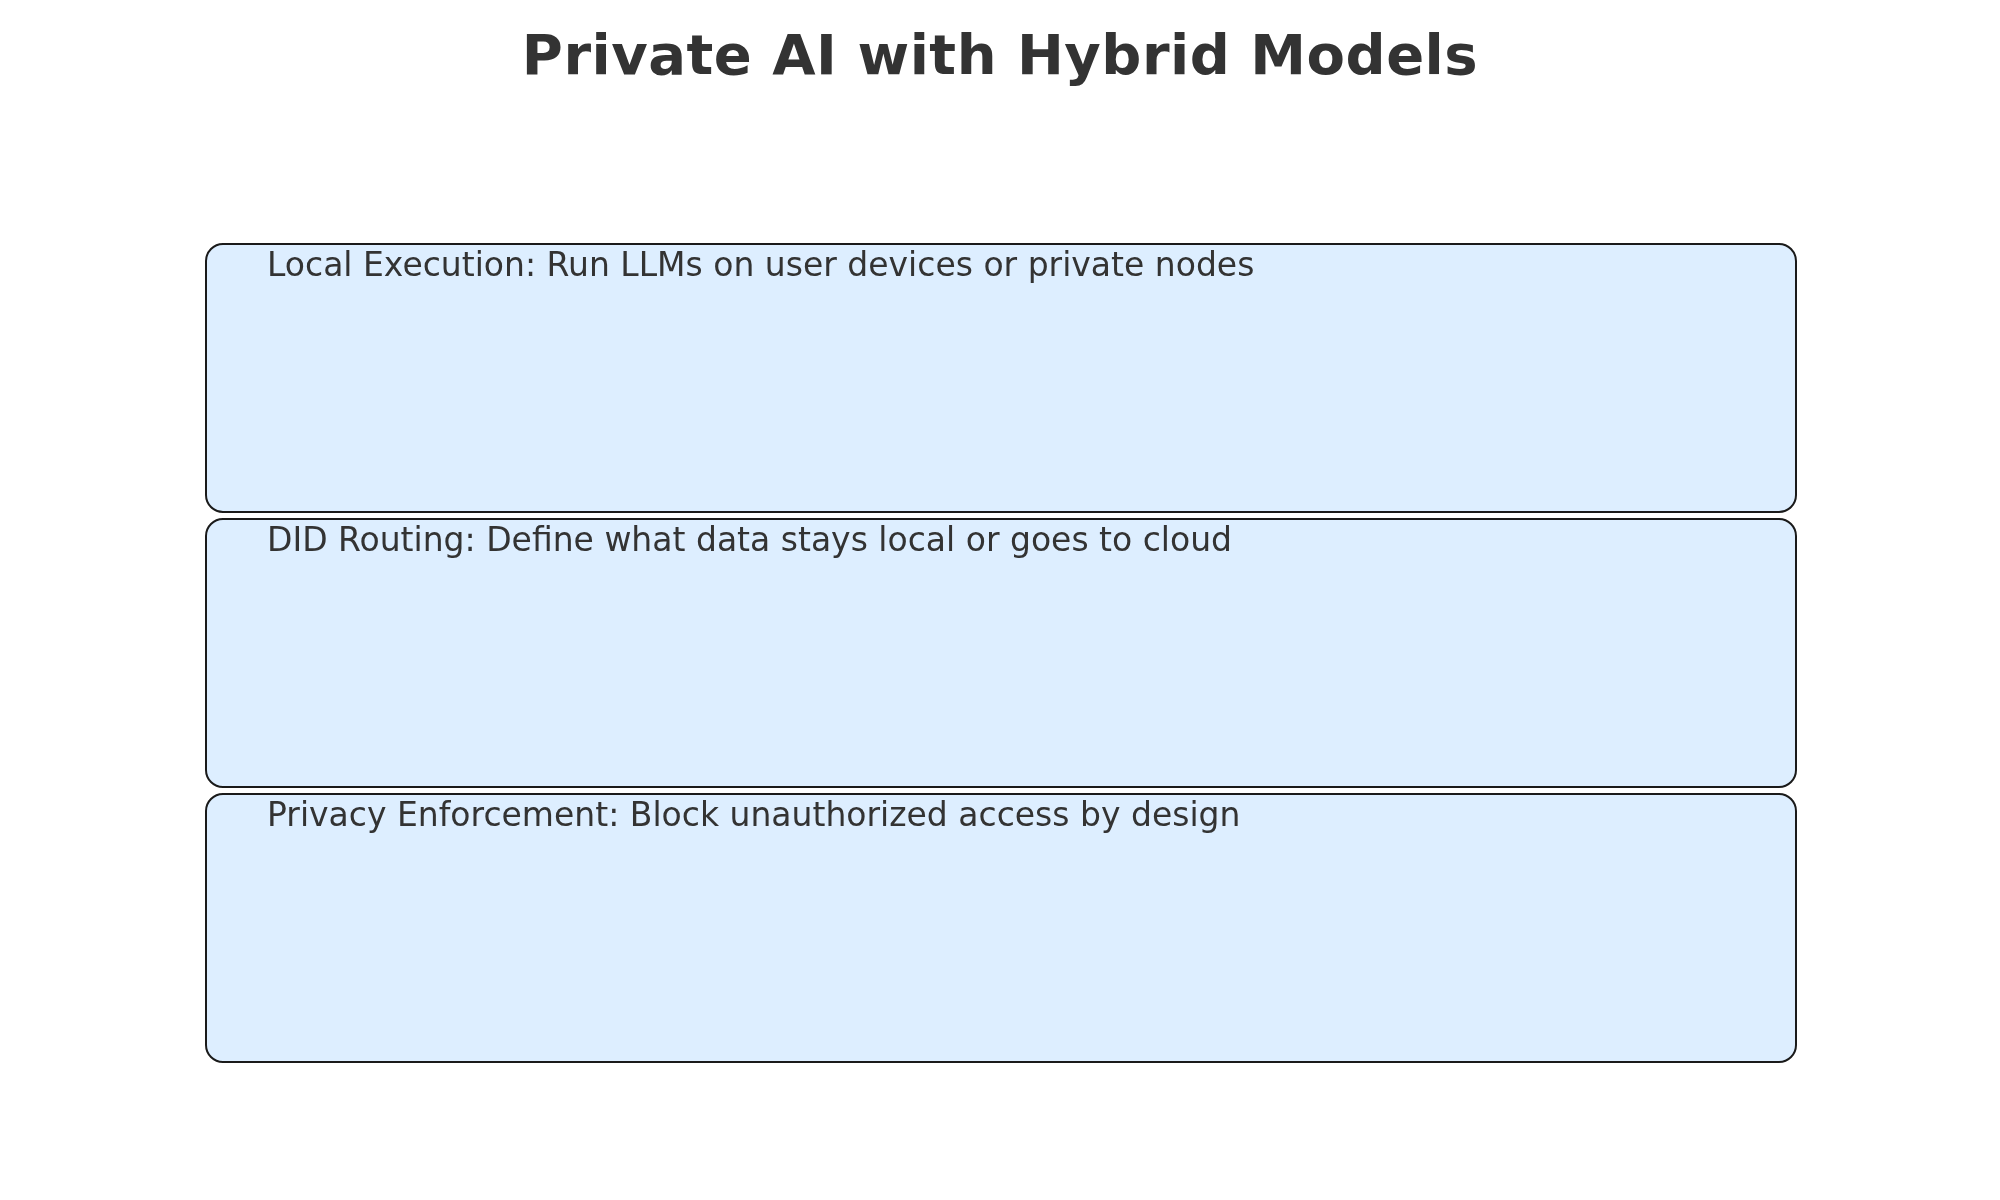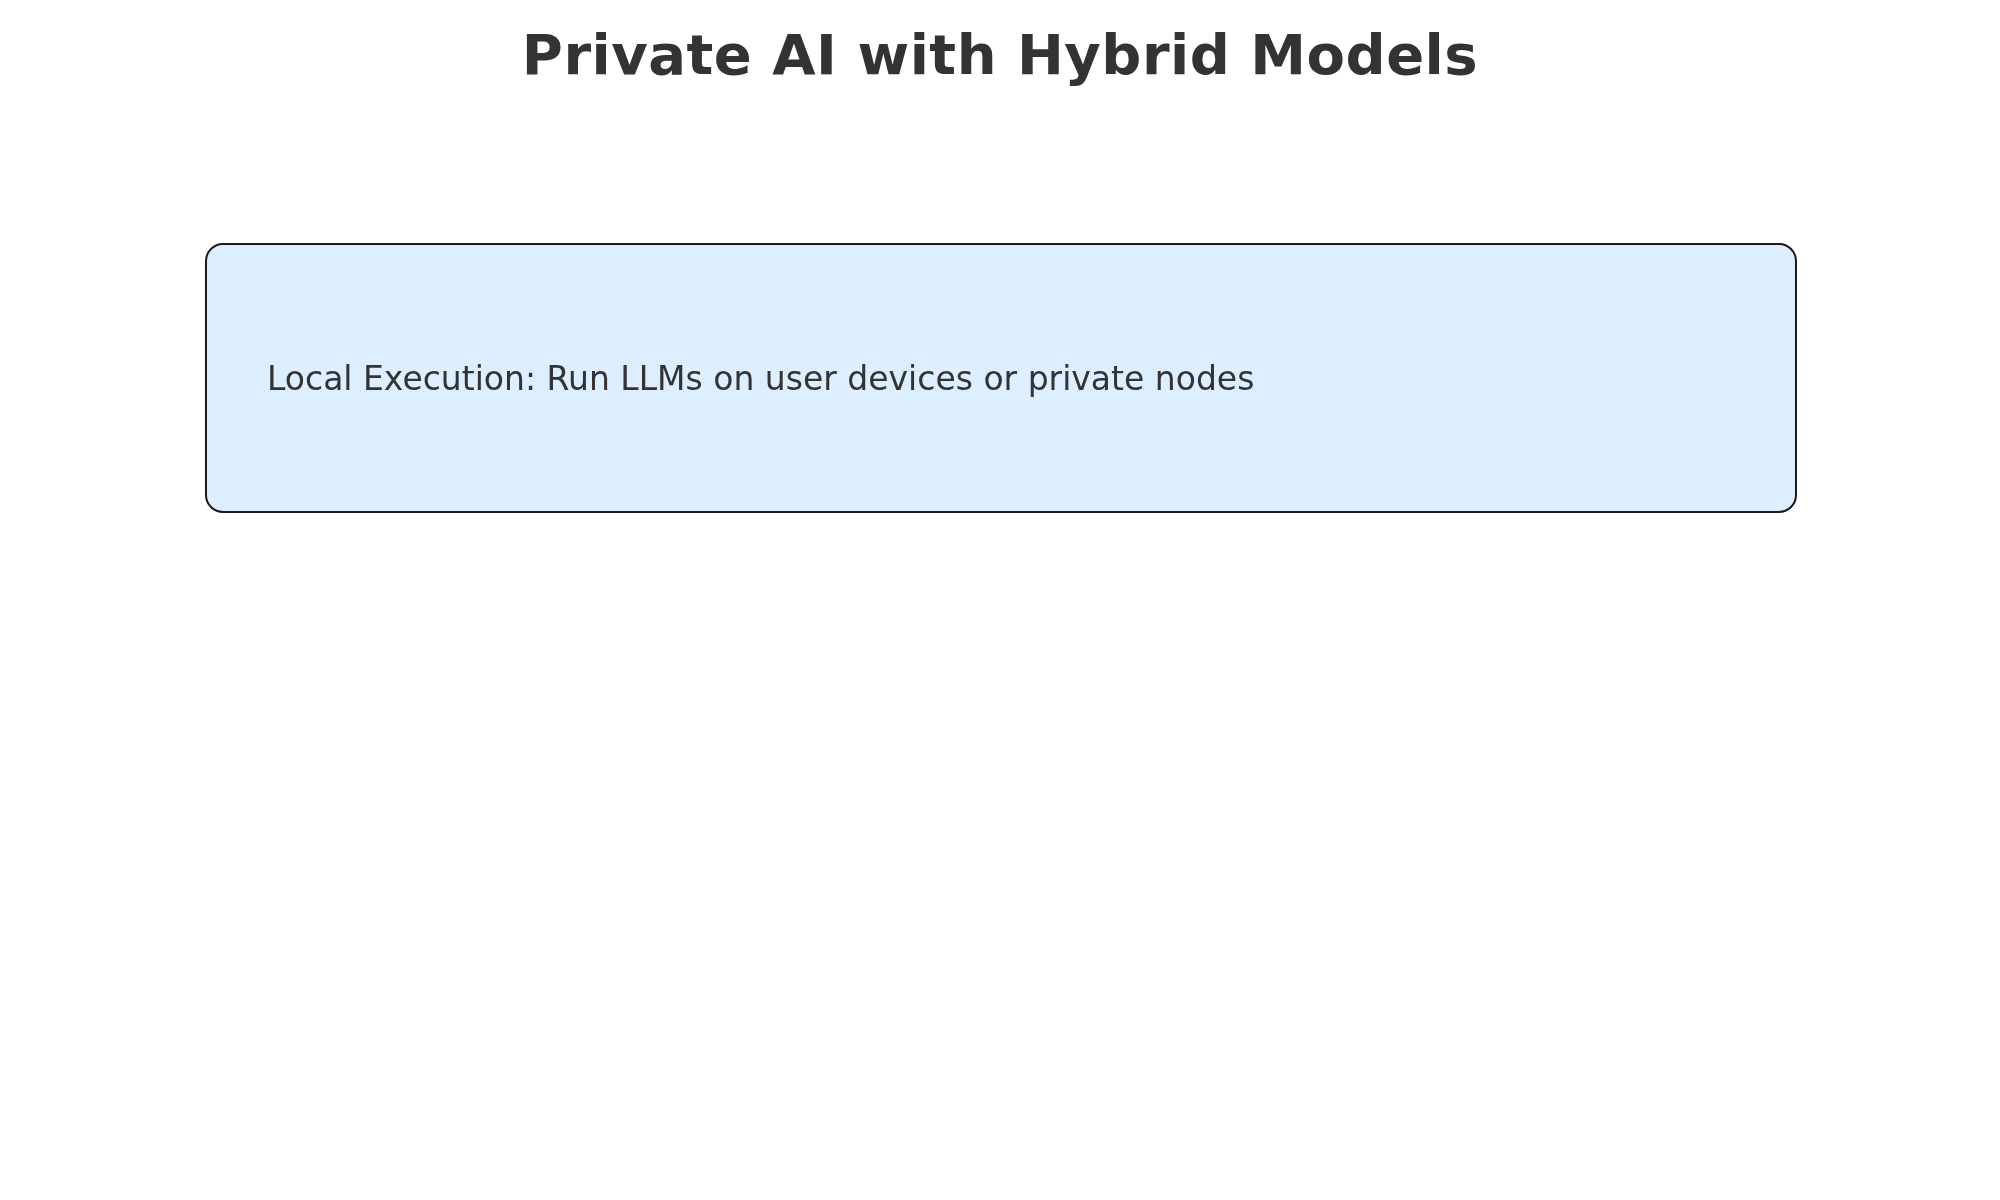--- a/index.html
+++ b/index.html
@@ -35,34 +35,40 @@
     display:flex;
     flex-direction:column;
     gap:5px;
   }
   .diagram-box{
     height:270px;
     background:var(--box-fill);
     border:2.5px solid var(--box-border);
     border-radius:18px;
     display:flex;
-    align-items:center;
+    align-items:flex-start;
     padding-left:60px;
   }
   .box-label{
     font-size:33px;
     color:var(--text);
   }
 </style>
 </head>
 <body>
 
 <div class="diagram-title">Private AI with Hybrid Models</div>
 
 <div class="box-stack">
 
   <div class="diagram-box">
     <span class="box-label">Local Execution: Run LLMs on user devices or private nodes</span>
   </div>
 
+  <div class="diagram-box">
+    <span class="box-label">DID Routing: Define what data stays local or goes to cloud</span>
+  </div>
 
+  <div class="diagram-box">
+    <span class="box-label">Privacy Enforcement: Block unauthorized access by design</span>
+  </div>
 
 </div>
 
 </body></html>

